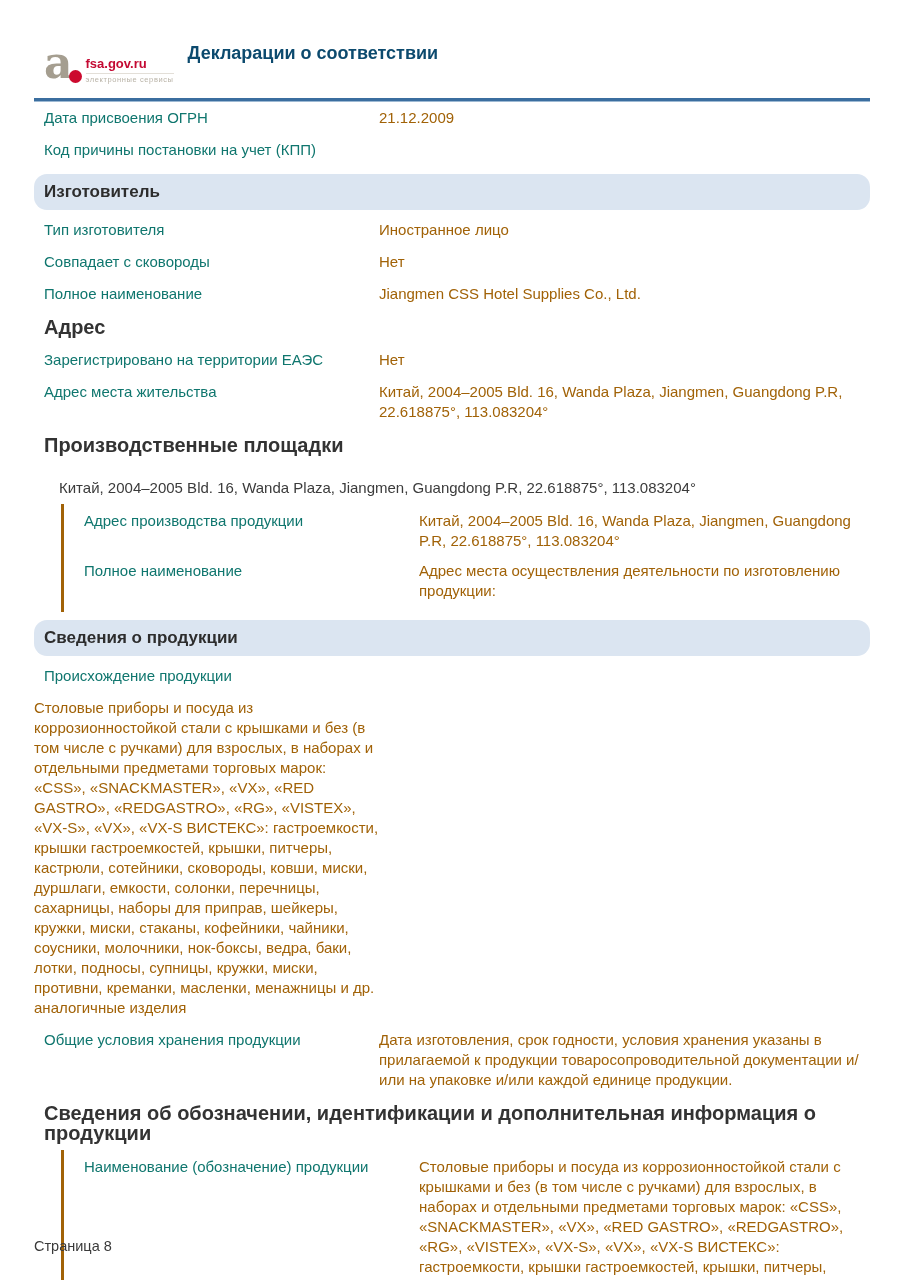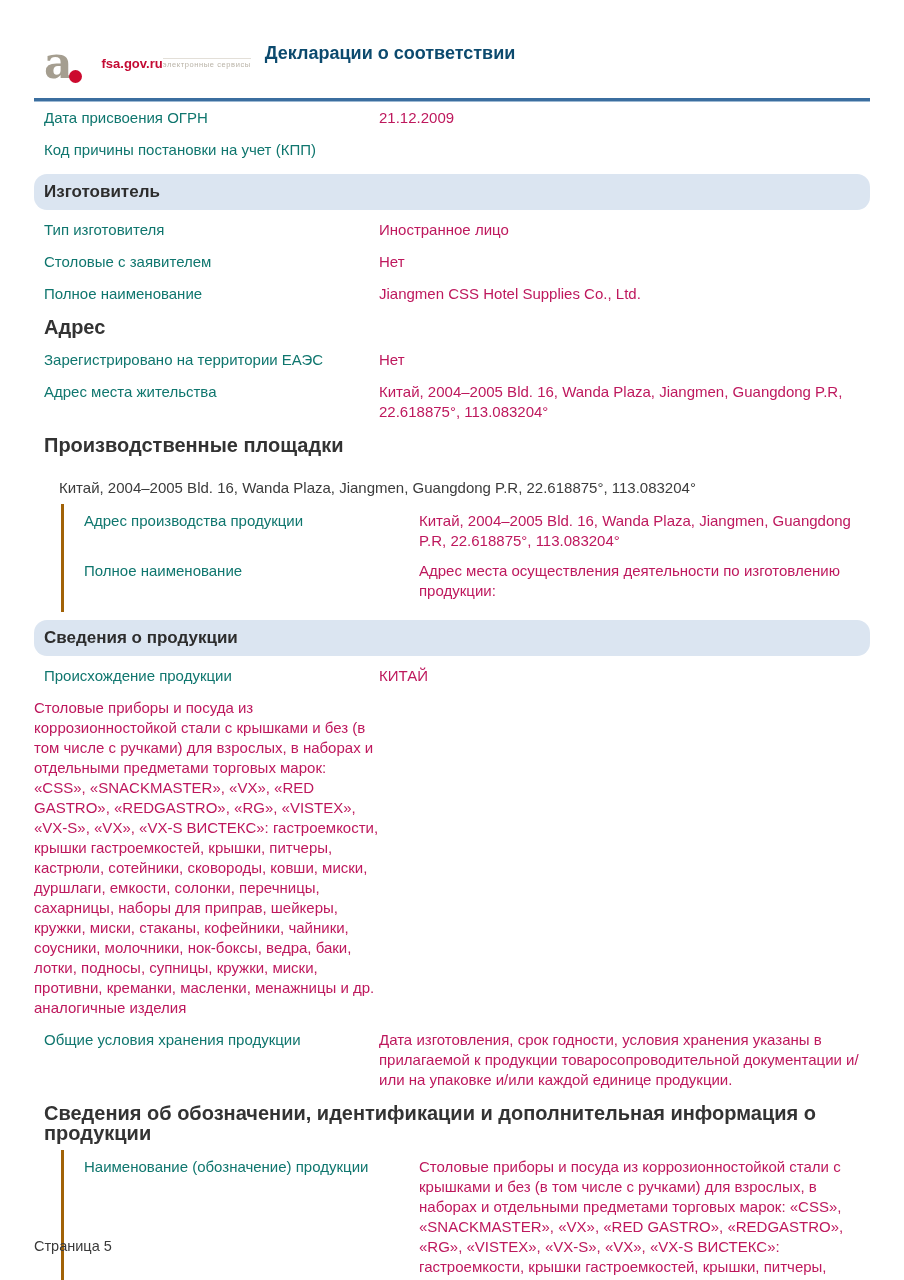--- a/index.html
+++ b/index.html
@@ -21,31 +21,31 @@
     font-weight: bold;
     font-size: 44px;
     line-height: 46px;
     color: #a59e90;
   }
   .logo-dot {
     width: 13px; height: 13px; border-radius: 50%;
     background: #cc0a2e;
     margin-left: -4px; margin-top: 30px;
   }
-  .logo-text { display: flex; flex-direction: row; margin-left: 20px; margin-top: 16px; }
+  .logo-text { display: flex; flex-direction: column; margin-left: 4px; margin-top: 16px; }
   .logo-domain { color: #c40a33; font-weight: bold; font-size: 13px; line-height: 15px; }
   .logo-tagline { color: #b9b3a7; font-size: 7.5px; letter-spacing: 0.6px; border-top: 1px solid #e3dfd8; margin-top: 2px; padding-top: 1px; text-align: right; }
   .doc-title { font-size: 18px; font-weight: bold; color: #0c4a6e; margin-left: 14px; margin-top: 3px; }
 
   .rule { height: 4px; background: #3b6e9f; border-bottom: 1px solid #9db9d3; margin-top: 12px; }
 
   
   .row { display: grid; grid-template-columns: 345px 1fr; padding: 6px 0; }
   .row .label { color: #0f766e; font-size: 15px; line-height: 20px; padding-left: 10px; }
-  .row .value { color: #be185d; font-size: 15px; line-height: 20px; }
+  .row .value { color: #a16207; font-size: 15px; line-height: 20px; }
 
   .section-band {
     background: #dbe5f1;
     color: #2d2d2d;
     font-weight: bold;
     font-size: 17px;
     padding: 8px 10px;
     margin-top: 8px;
     margin-bottom: 4px;
     border-radius: 13px;
@@ -104,21 +104,21 @@
     <div class="label">Код причины постановки на учет (КПП)</div>
   </div>
 
   <div class="section-band">Изготовитель</div>
 
   <div class="row">
     <div class="label">Тип изготовителя</div>
     <div class="value">Иностранное лицо</div>
   </div>
   <div class="row">
-    <div class="label">Столовые с заявителем</div>
+    <div class="label">Совпадает с сковороды</div>
     <div class="value">Нет</div>
   </div>
   <div class="row">
     <div class="label">Полное наименование</div>
     <div class="value">Jiangmen CSS Hotel Supplies Co., Ltd.</div>
   </div>
 
   <div class="subheading">Адрес</div>
 
   <div class="row">
@@ -142,21 +142,20 @@
     <div class="row">
       <div class="label">Полное наименование</div>
       <div class="value">Адрес места осуществления деятельности по изготовлению продукции:</div>
     </div>
   </div>
 
   <div class="section-band">Сведения о продукции</div>
 
   <div class="row">
     <div class="label">Происхождение продукции</div>
-    <div class="value">КИТАЙ</div>
   </div>
   <div class="row">
     <div class="value">Столовые приборы и посуда из коррозионностойкой стали с крышками и без (в том числе с ручками) для взрослых, в наборах и отдельными предметами торговых марок: «CSS», «SNACKMASTER», «VX», «RED GASTRO», «REDGASTRO», «RG», «VISTEX», «VX-S», «VX», «VX-S ВИСТЕКС»: гастроемкости, крышки гастроемкостей, крышки, питчеры, кастрюли, сотейники, сковороды, ковши, миски, дуршлаги, емкости, солонки, перечницы, сахарницы, наборы для приправ, шейкеры, кружки, миски, стаканы, кофейники, чайники, соусники, молочники, нок-боксы, ведра, баки, лотки, подносы, супницы, кружки, миски, противни, креманки, масленки, менажницы и др. аналогичные изделия</div>
   </div>
   <div class="row">
     <div class="label">Общие условия хранения продукции</div>
     <div class="value">Дата изготовления, срок годности, условия хранения указаны в прилагаемой к продукции товаросопроводительной документации и/или на упаковке и/или каждой единице продукции.</div>
   </div>
 
   <div class="subheading">Сведения об обозначении, идентификации и дополнительная информация о продукции</div>
@@ -165,14 +164,14 @@
     <div class="row">
       <div class="label">Наименование (обозначение) продукции</div>
       <div class="value">Столовые приборы и посуда из коррозионностойкой стали с крышками и без (в том числе с ручками) для взрослых, в наборах и отдельными предметами торговых марок: «CSS», «SNACKMASTER», «VX», «RED GASTRO», «REDGASTRO», «RG», «VISTEX», «VX-S», «VX», «VX-S ВИСТЕКС»: гастроемкости, крышки гастроемкостей, крышки, питчеры, кастрюли, сотейники, сковороды, ковши, миски, дуршлаги, емкости, солонки, перечницы, сахарницы, наборы для приправ, шейкеры, кружки, миски, стаканы, кофейники, чайники, соусники, молочники, нок-боксы, ведра, баки, лотки, подносы, супницы, кружки, миски, противни, креманки, масленки, менажницы и др. аналогичные изделия</div>
     </div>
 
   </div>
 
 </div>
 
 <div class="doc-footer">
-  <span>Страница 5</span>
+  <span>Страница 8</span>
 </div>
 
 </body></html>

